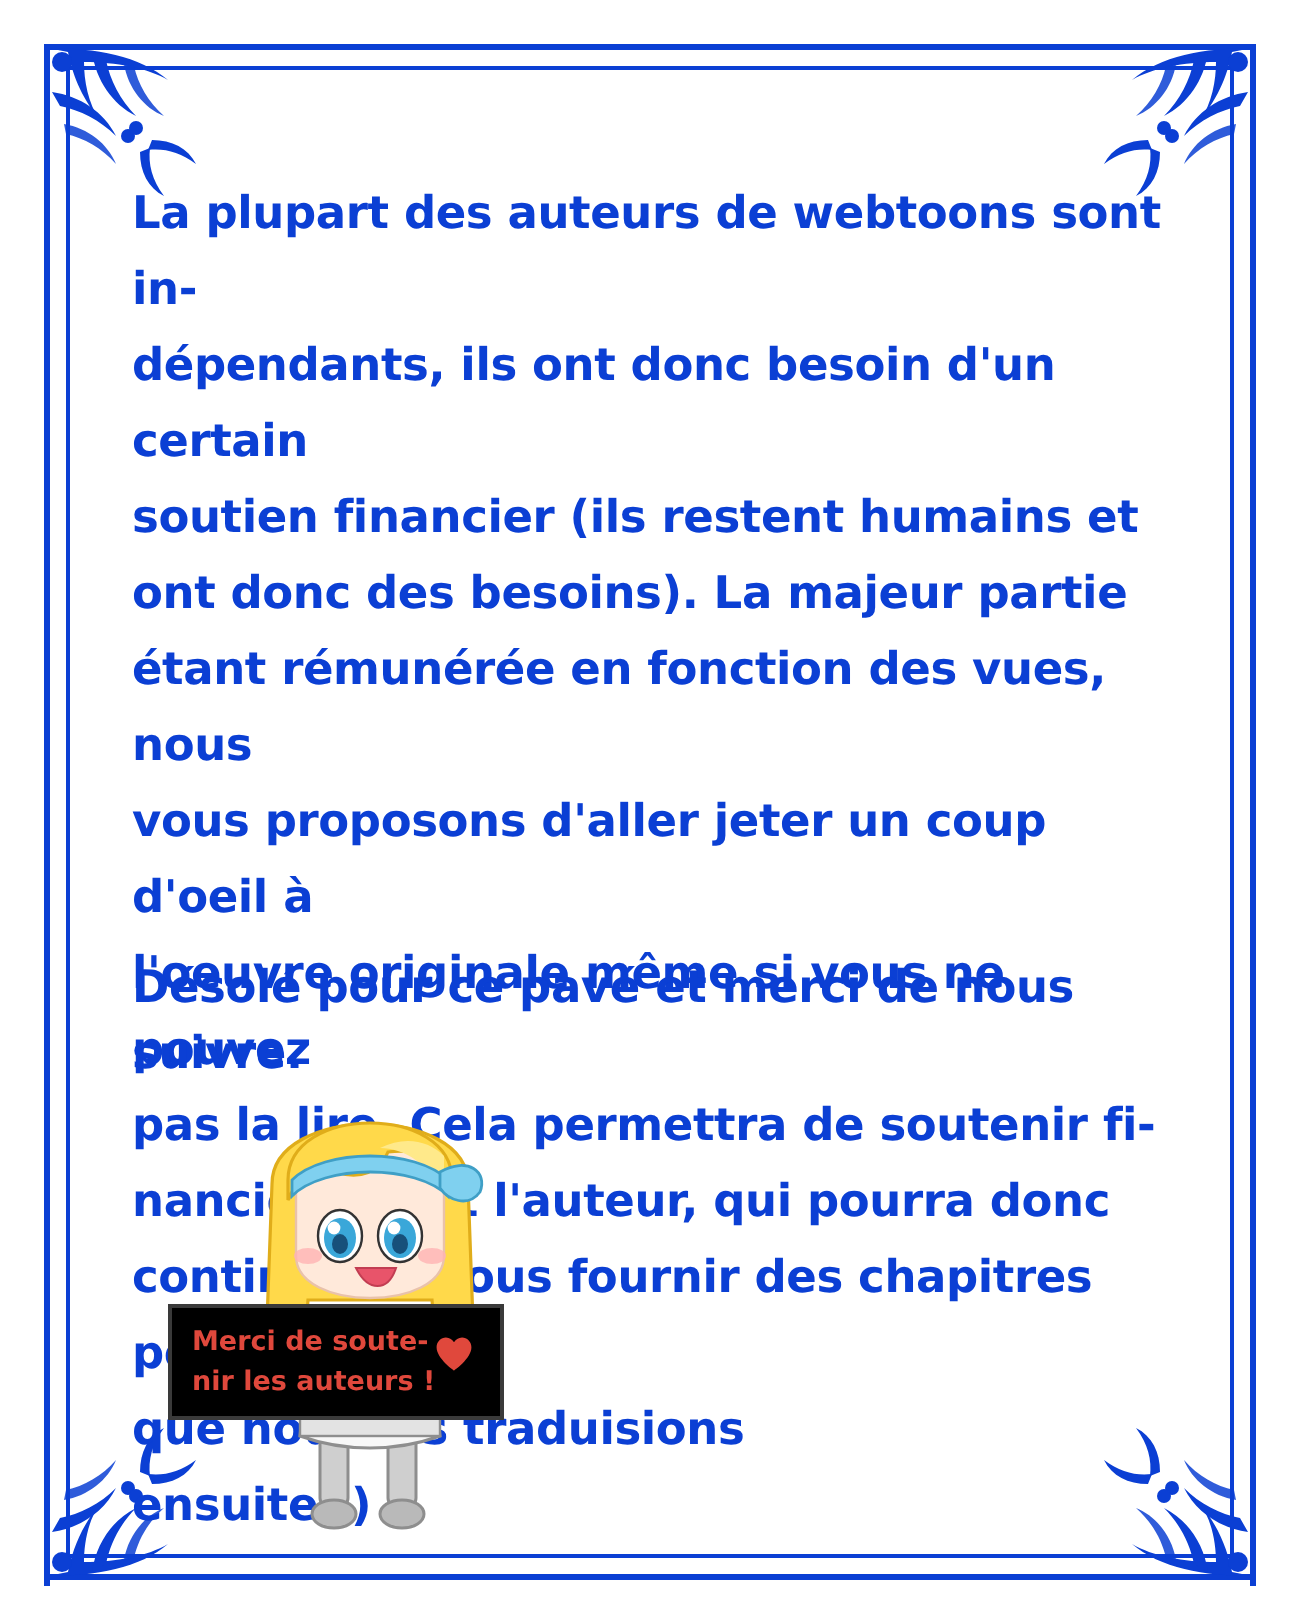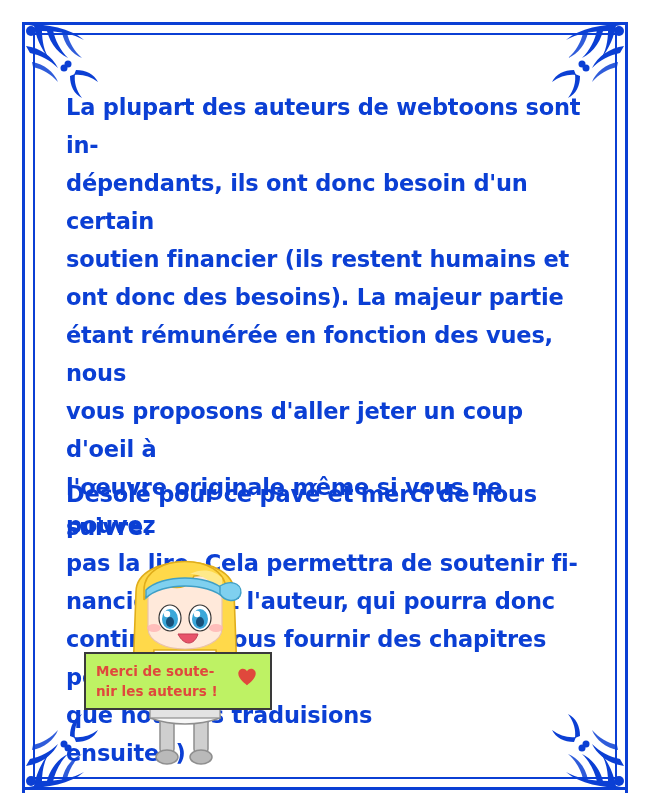--- a/index.html
+++ b/index.html
@@ -82,23 +82,23 @@
     top: 530px;
     width: 175px;
     height: 240px;
   }
 
   
   #sign {
     position: absolute;
     left: 84px;
     top: 652px;
-    width: 188px;
+    width: 168px;
     height: 58px;
-    background: #bef264;
+    background: #000000;
     border: 2px solid #3a3a3a;
     box-sizing: border-box;
   }
   #sign-text {
     position: absolute;
     left: 10px;
     top: 7px;
     width: 128px;
     color: #e0483c;
     font-family: "DejaVu Sans", sans-serif;

